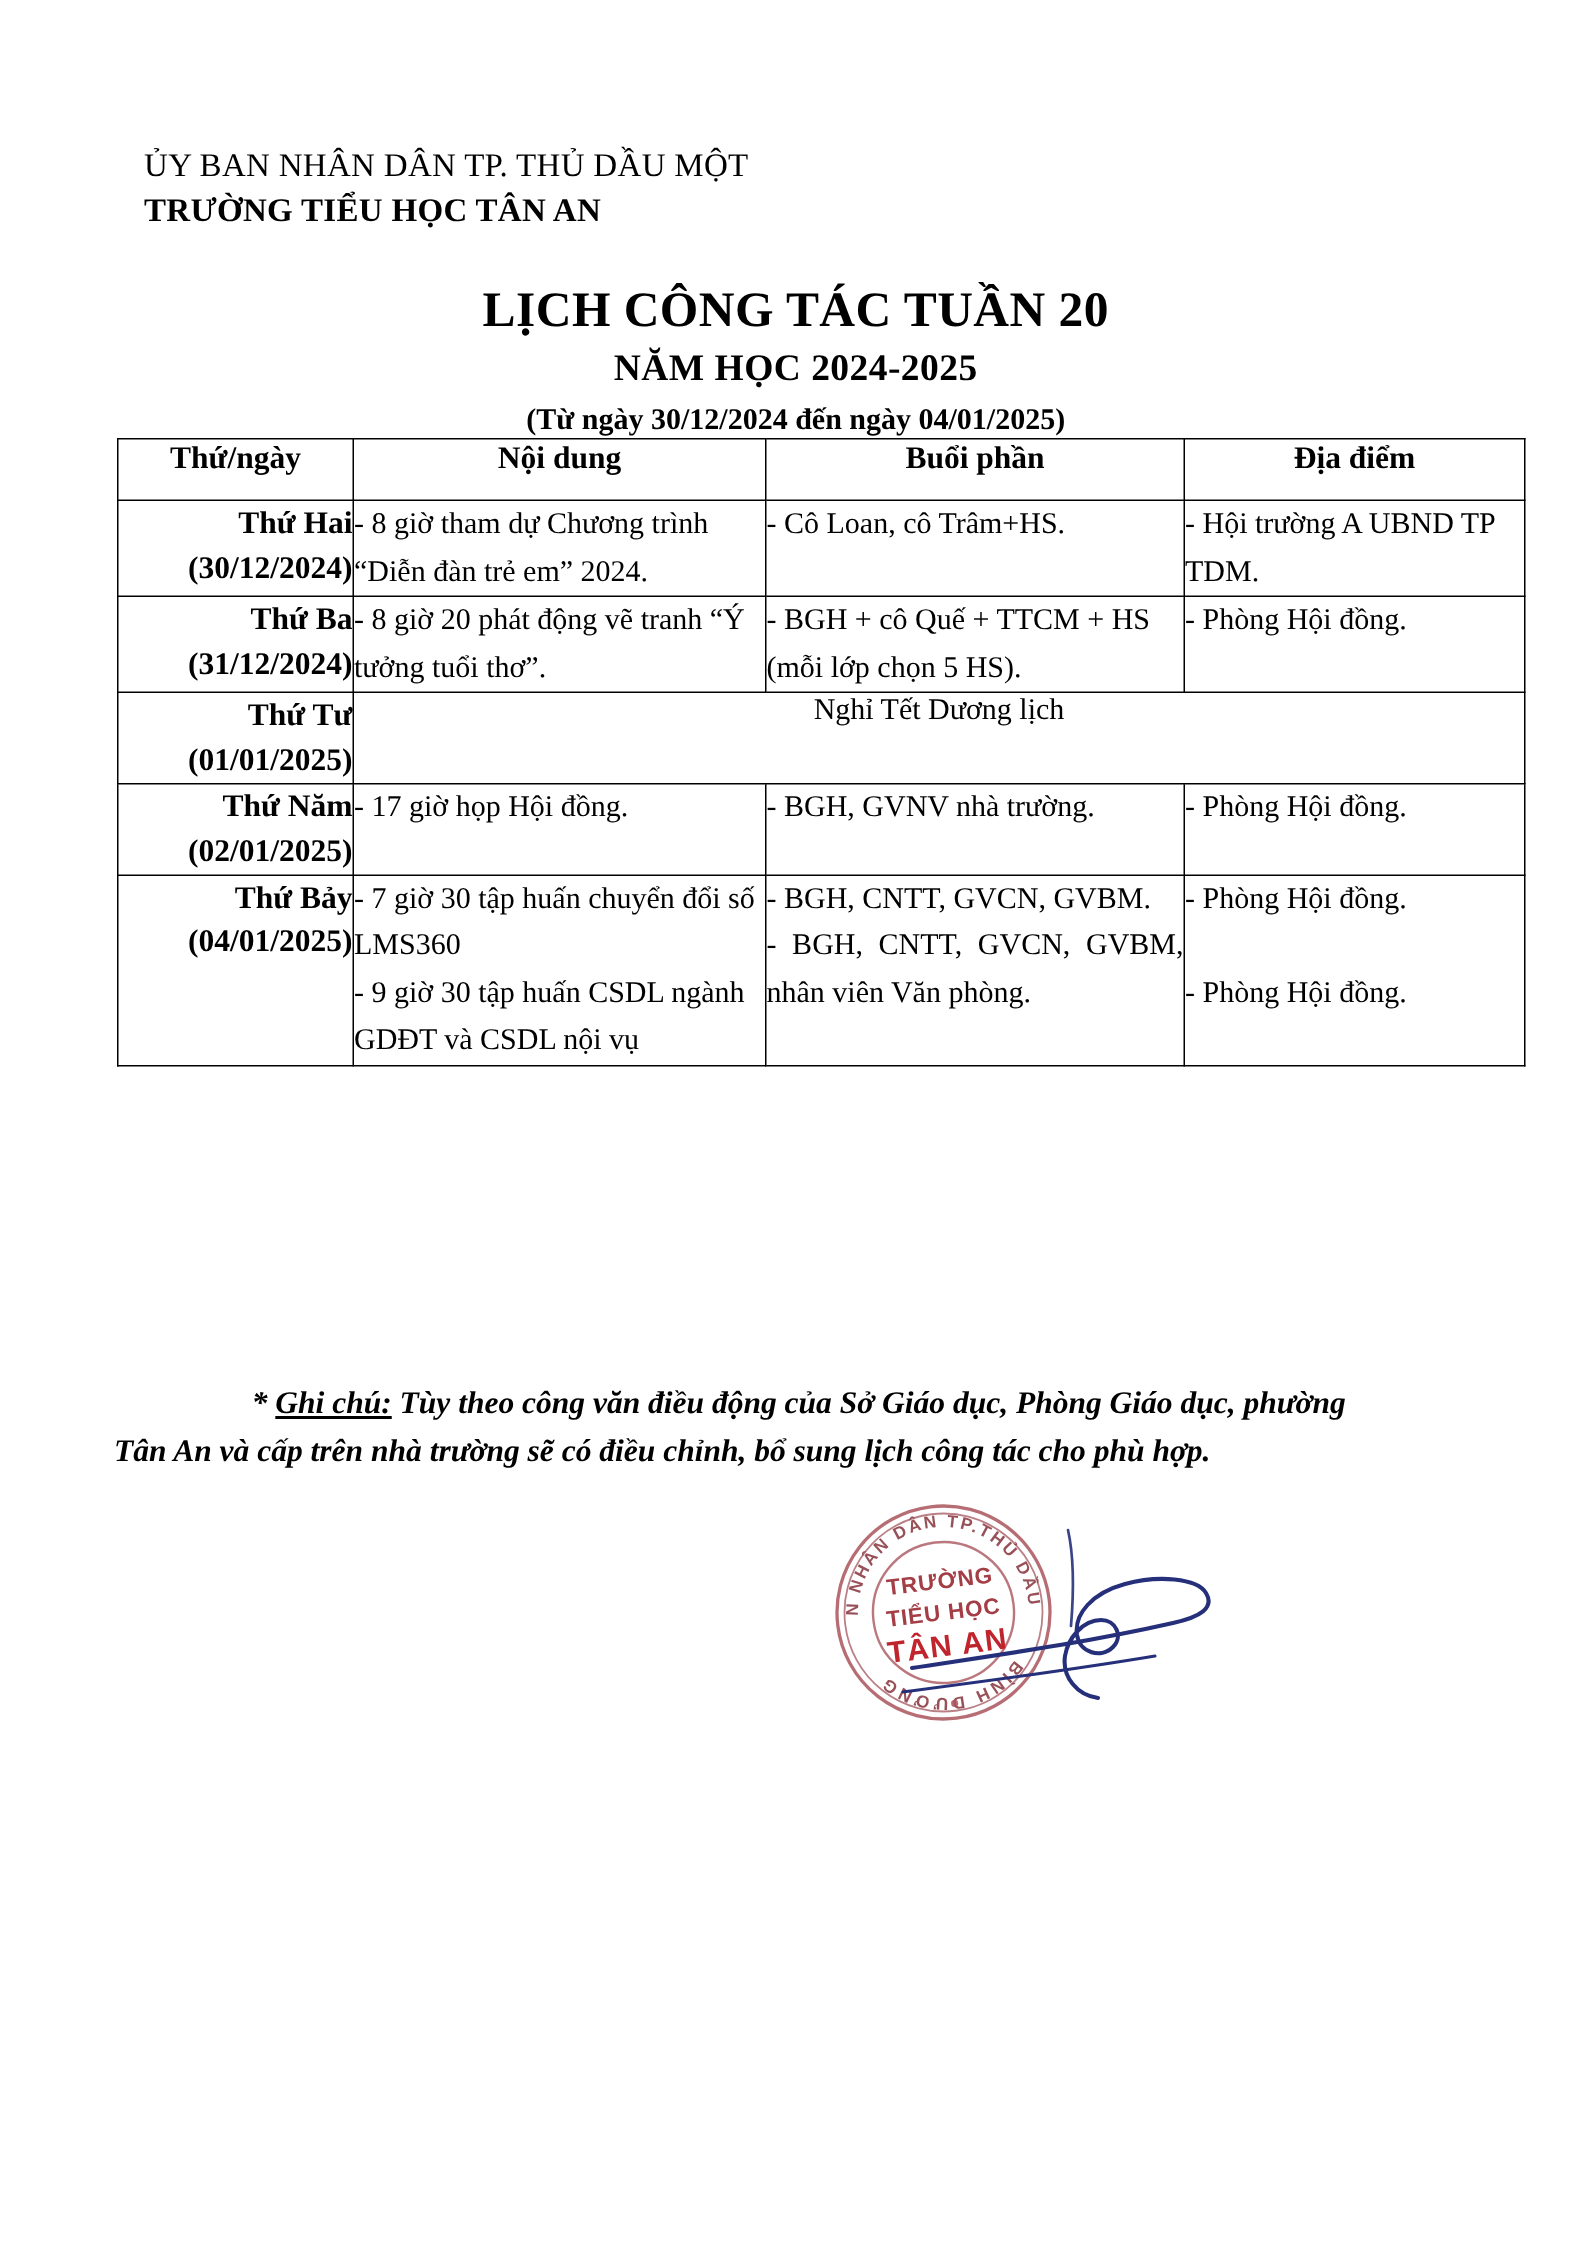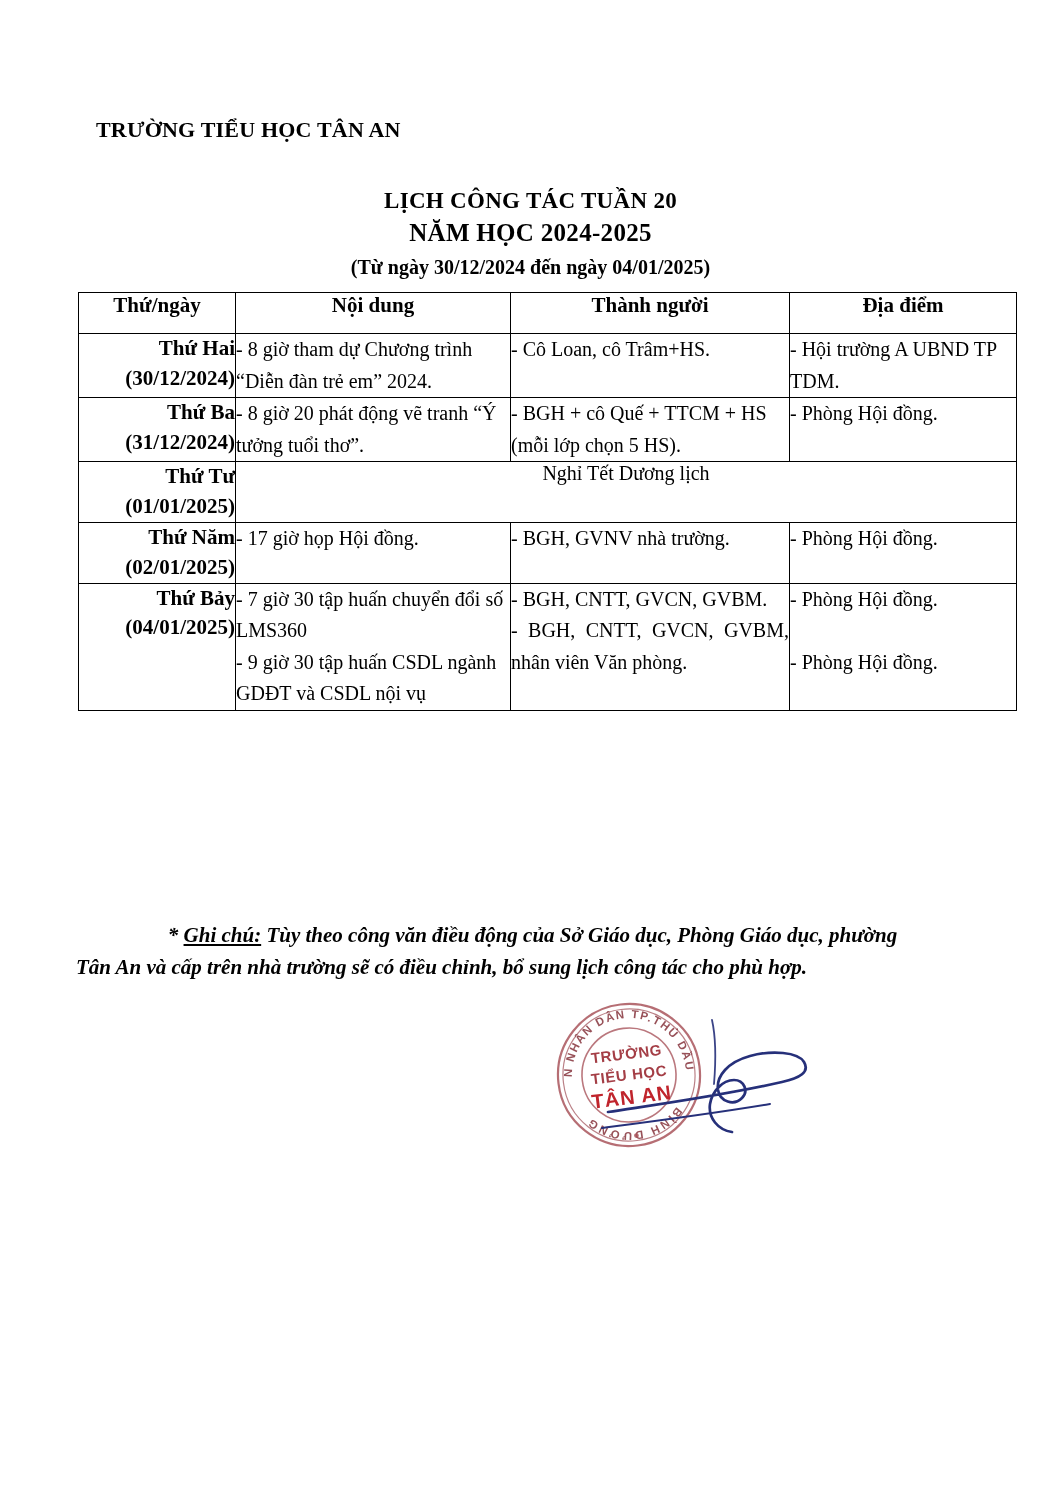--- a/index.html
+++ b/index.html
@@ -34,34 +34,34 @@
   .lh-line1 {
     font-size: 22px;
     letter-spacing: .2px;
     white-space: nowrap;
   }
   .lh-line2 {
     font-size: 22px;
     font-weight: bold;
     letter-spacing: .2px;
     white-space: nowrap;
-    margin-top: 20px;
+    margin-top: 2px;
   }
 
   
   .titleblock {
     position: absolute;
     left: 0;
     top: 186px;
     width: 1061px;
     text-align: center;
     line-height: 1.3;
   }
   .title-main {
-    font-size: 23px;
+    font-size: 33px;
     font-weight: bold;
     letter-spacing: .3px;
   }
   .title-sub {
     font-size: 25px;
     font-weight: bold;
     letter-spacing: .3px;
     margin-top: 1px;
   }
   .title-range {
@@ -192,20 +192,21 @@
     height: 150px;
     z-index: 4;
   }
 </style>
 </head>
 <body>
 
 <div class="page">
 
   <div class="letterhead">
+    <div class="lh-line1">ỦY BAN NHÂN DÂN TP. THỦ DẦU MỘT</div>
     <div class="lh-line2">TRƯỜNG TIỂU HỌC TÂN AN</div>
   </div>
 
   <div class="titleblock">
     <div class="title-main">LỊCH CÔNG TÁC TUẦN 20</div>
     <div class="title-sub">NĂM HỌC 2024-2025</div>
     <div class="title-range">(Từ ngày 30/12/2024 đến ngày 04/01/2025)</div>
   </div>
 
   <div class="sched-wrap">
@@ -213,21 +214,21 @@
       <colgroup>
         <col class="col-day">
           <col class="col-cont">
           <col class="col-part">
           <col class="col-place">
       </colgroup>
       <thead>
         <tr>
           <th class="hcell">Thứ/ngày</th>
           <th class="hcell">Nội dung</th>
-          <th class="hcell">Thành người</th>
+          <th class="hcell">Buổi phần</th>
           <th class="hcell">Địa điểm</th>
         </tr>
       </thead>
       <tbody>
 
         <tr>
           <td class="daycell">
             <span>Thứ Hai</span>
             <span class="dnum">(30/12/2024)</span>
           </td>

